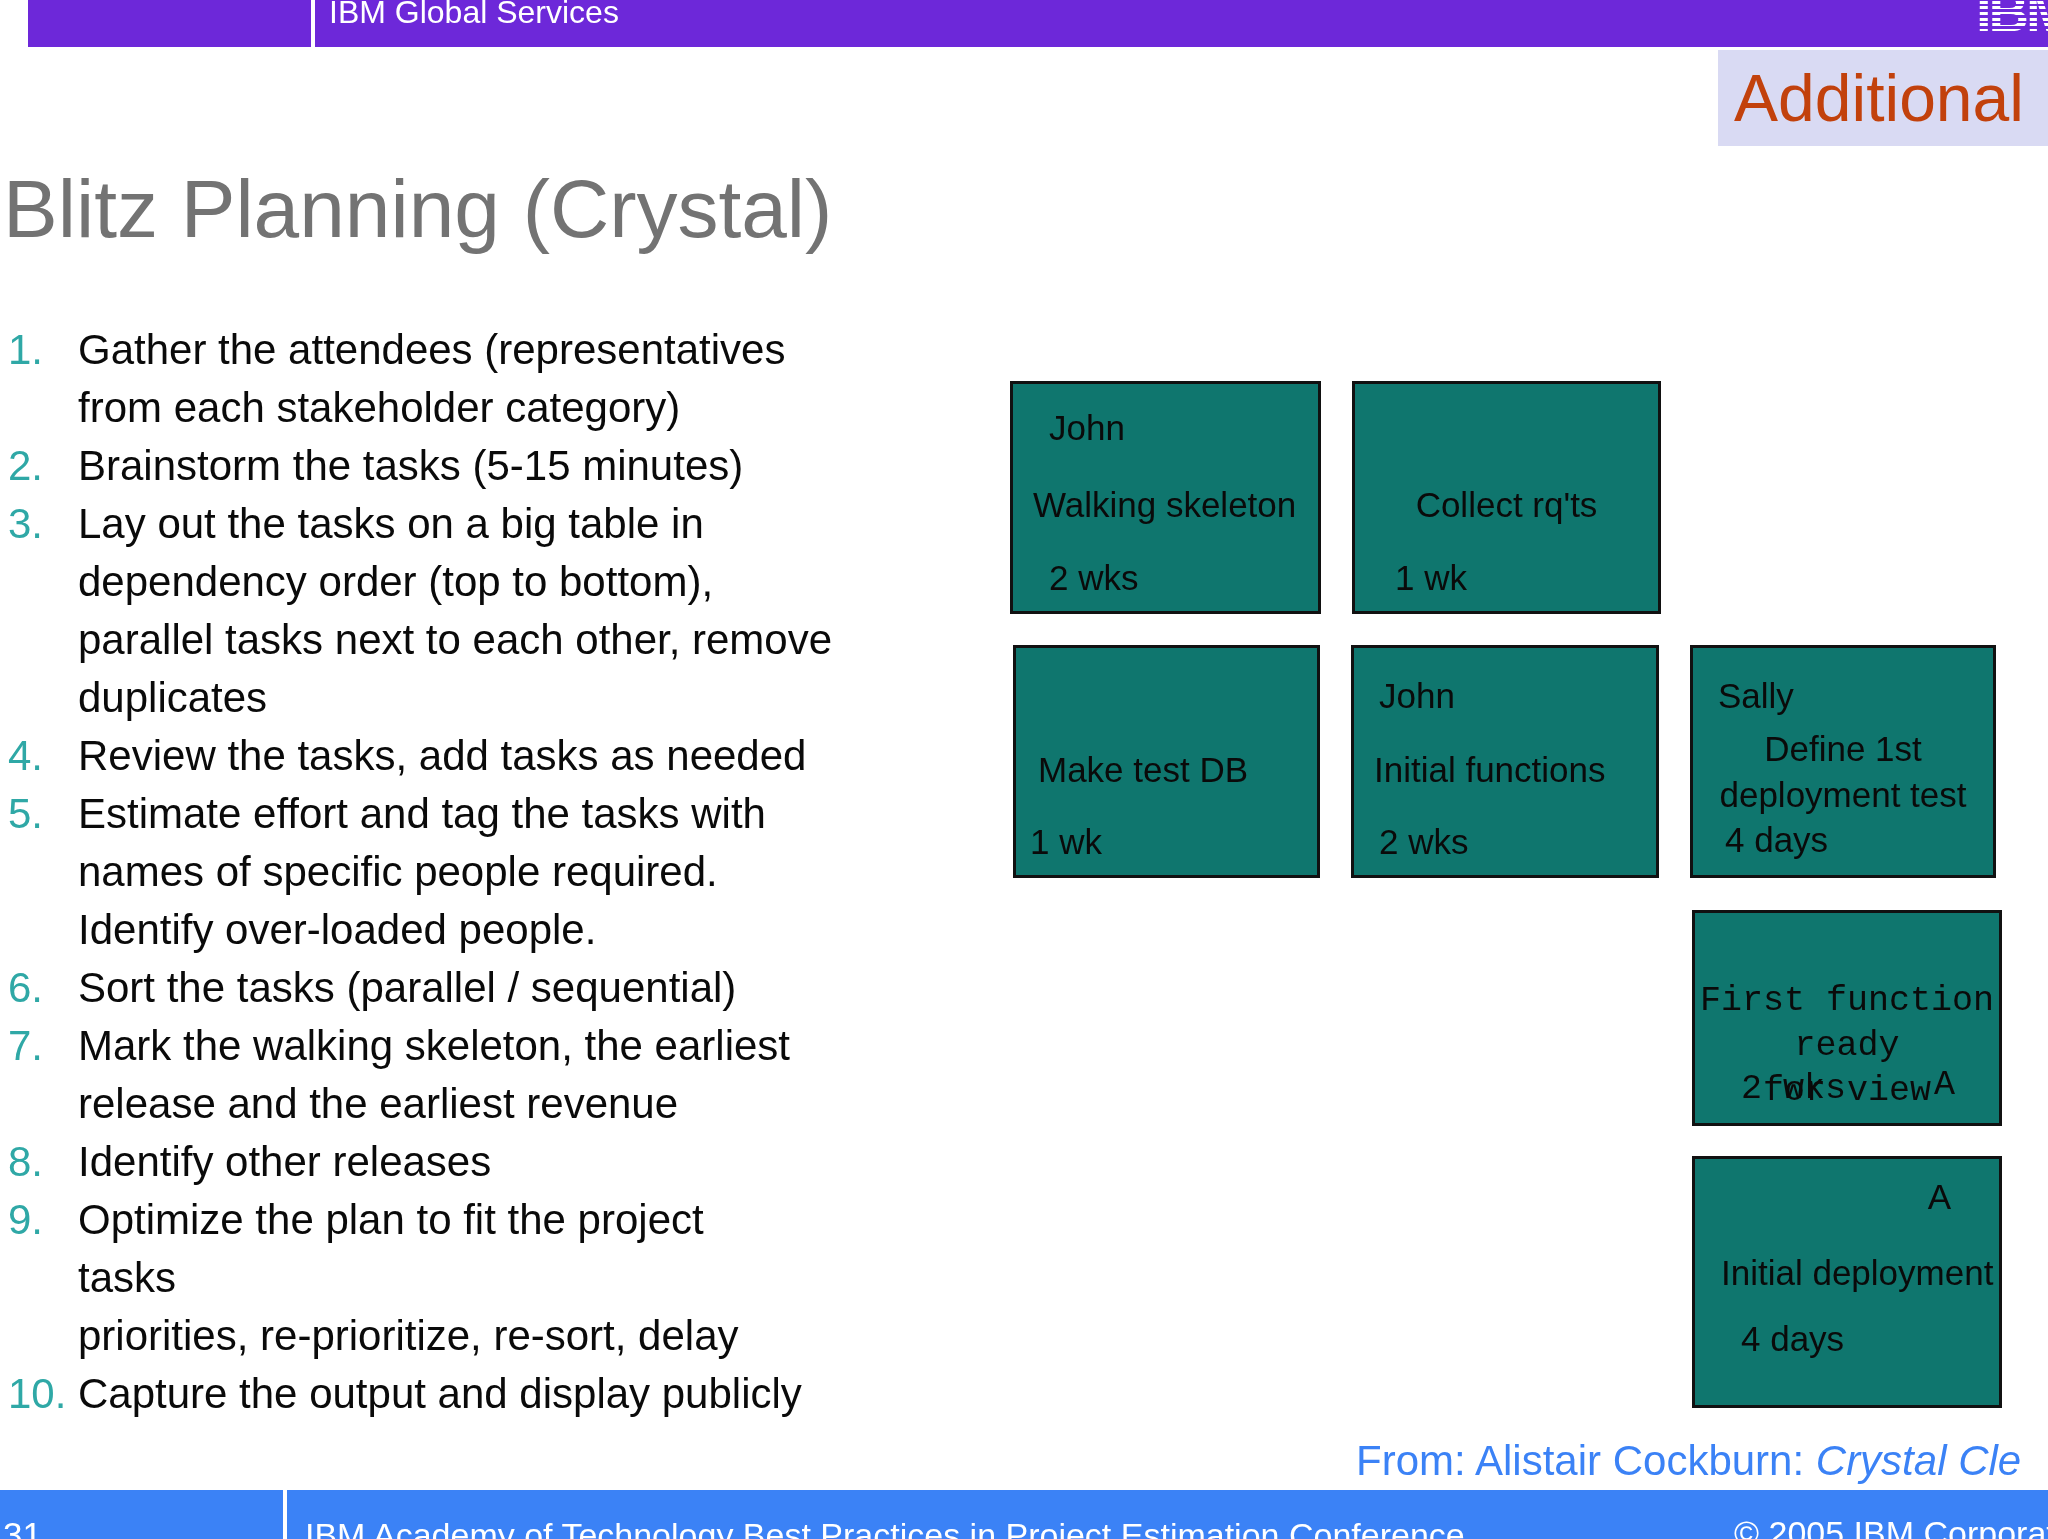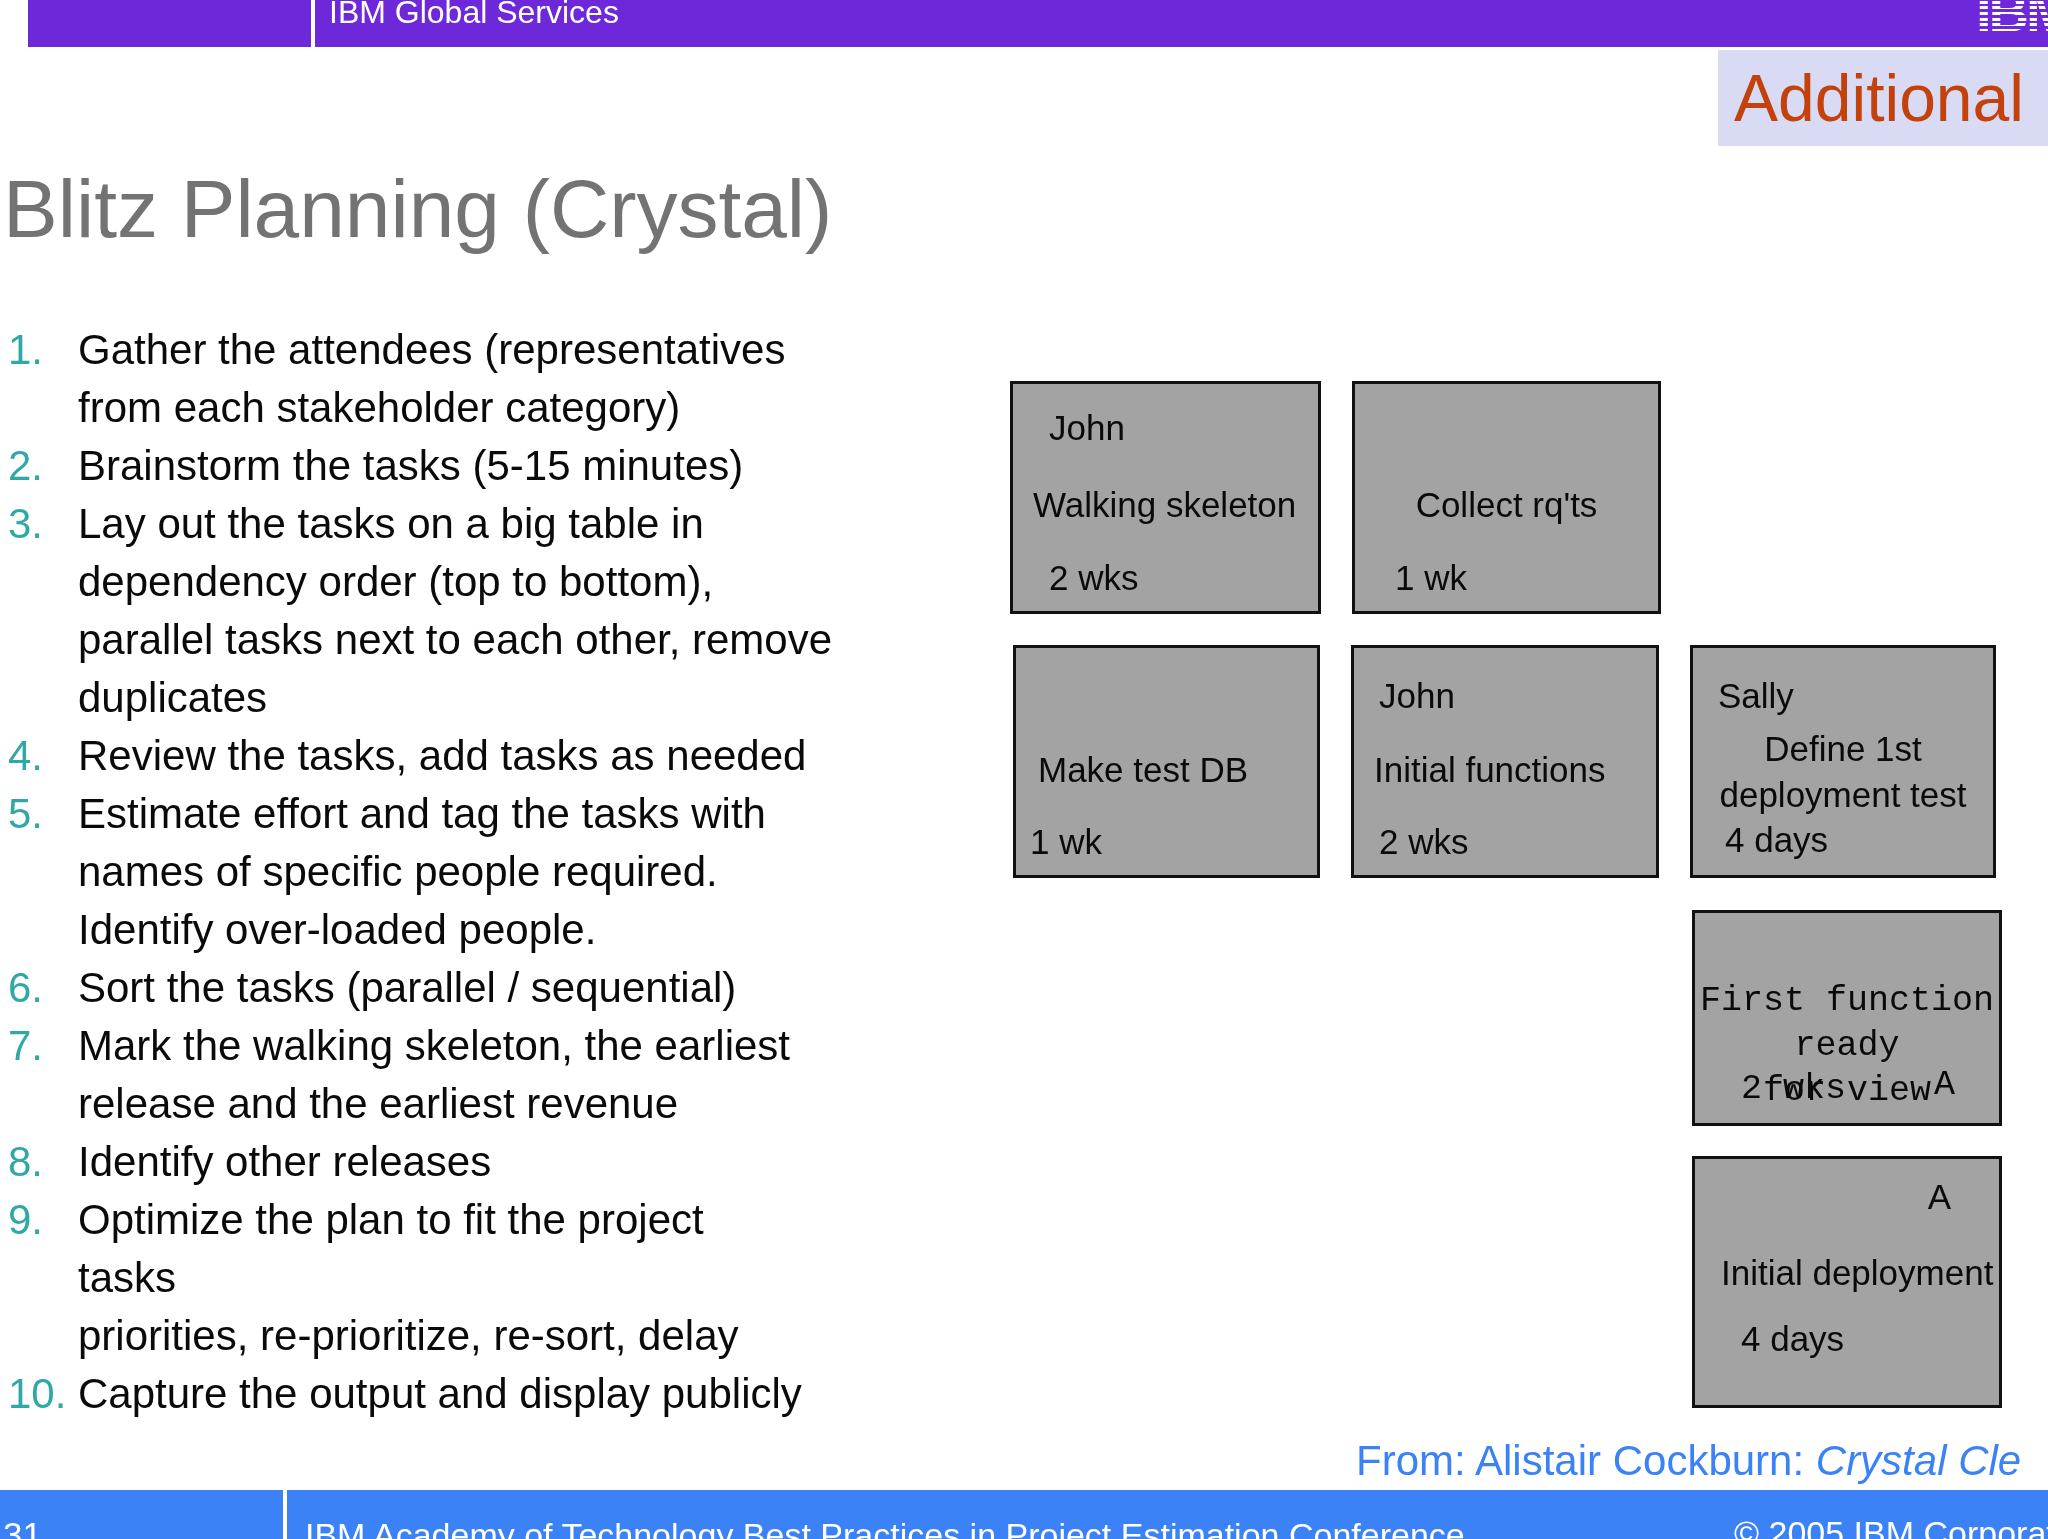--- a/index.html
+++ b/index.html
@@ -25,21 +25,21 @@
   .slide-title { position: absolute; left: 3px; top: 162px; color: #737373; font-size: 82px; line-height: 1.15; white-space: nowrap; }
 
   
   .steps { position: absolute; left: 8px; top: 321px; width: 990px; color: #0a0a0a;
            font-size: 42px; line-height: 58px; }
   .step { display: flex; }
   .step .num { flex: none; width: 70px; color: #2FA8A6; }
   .step .lines { flex: 1; }
 
   
-  .card { position: absolute; background: #a3a3a3; border: 3px solid #111; font-size: 35px; color: #0a0a0a; }
+  .card { position: absolute; background: #0f766e; border: 3px solid #111; font-size: 35px; color: #0a0a0a; }
   .card span { position: absolute; white-space: nowrap; line-height: 44px; }
   .b1 { left: 1010px; top: 381px; width: 305px; height: 227px; }
   .b1 .owner { left: 36px; top: 22px; }  .b1 .task { left: 20px; top: 99px; }  .b1 .dur { left: 36px; top: 172px; }
   .b2 { left: 1352px; top: 381px; width: 303px; height: 227px; }
   .b2 .task { left: 0; width: 100%; text-align: center; top: 99px; }  .b2 .dur { left: 40px; top: 172px; }
   .b3 { left: 1013px; top: 645px; width: 301px; height: 227px; }
   .b3 .task { left: 22px; top: 100px; }  .b3 .dur { left: 14px; top: 172px; }
   .b4 { left: 1351px; top: 645px; width: 302px; height: 227px; }
   .b4 .owner { left: 25px; top: 26px; }  .b4 .task { left: 20px; top: 100px; }  .b4 .dur { left: 25px; top: 172px; }
   .b5 { left: 1690px; top: 645px; width: 300px; height: 227px; }

